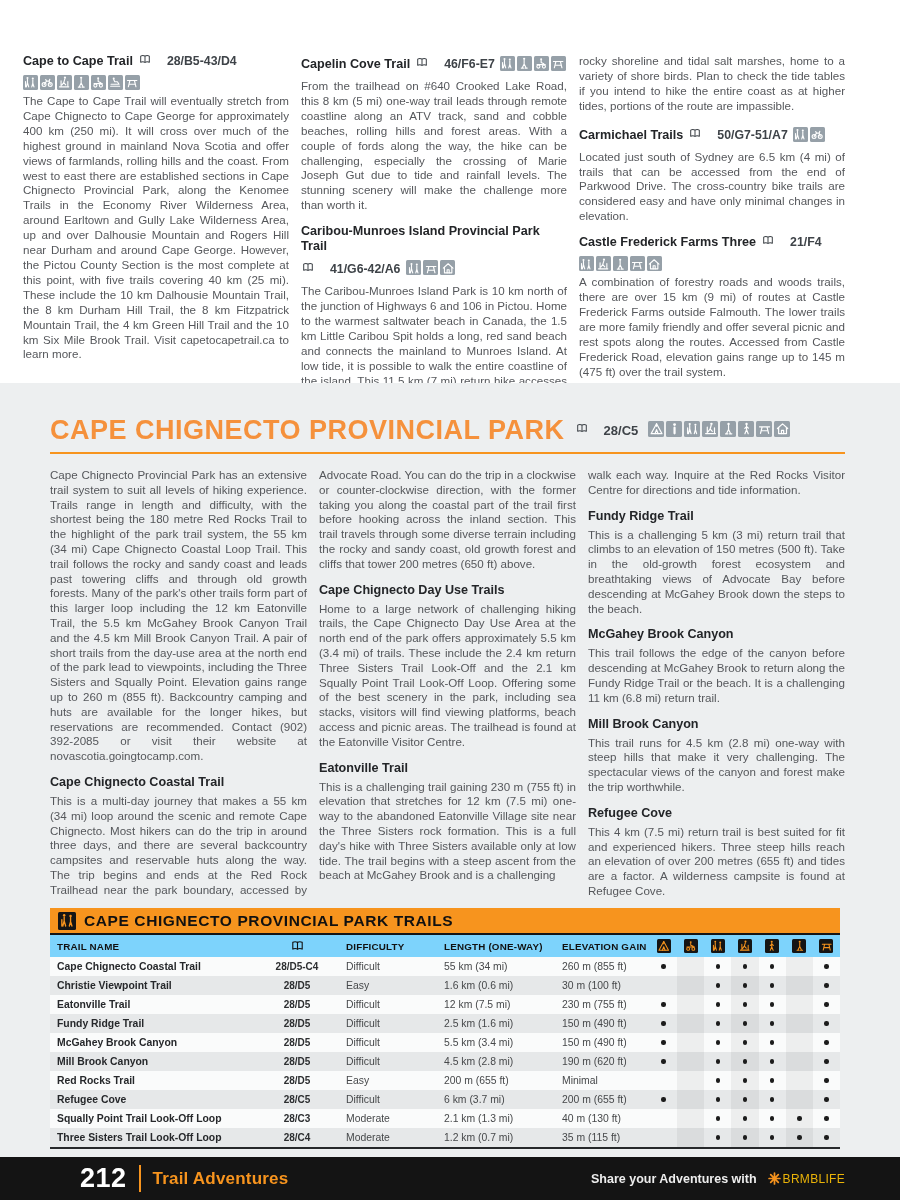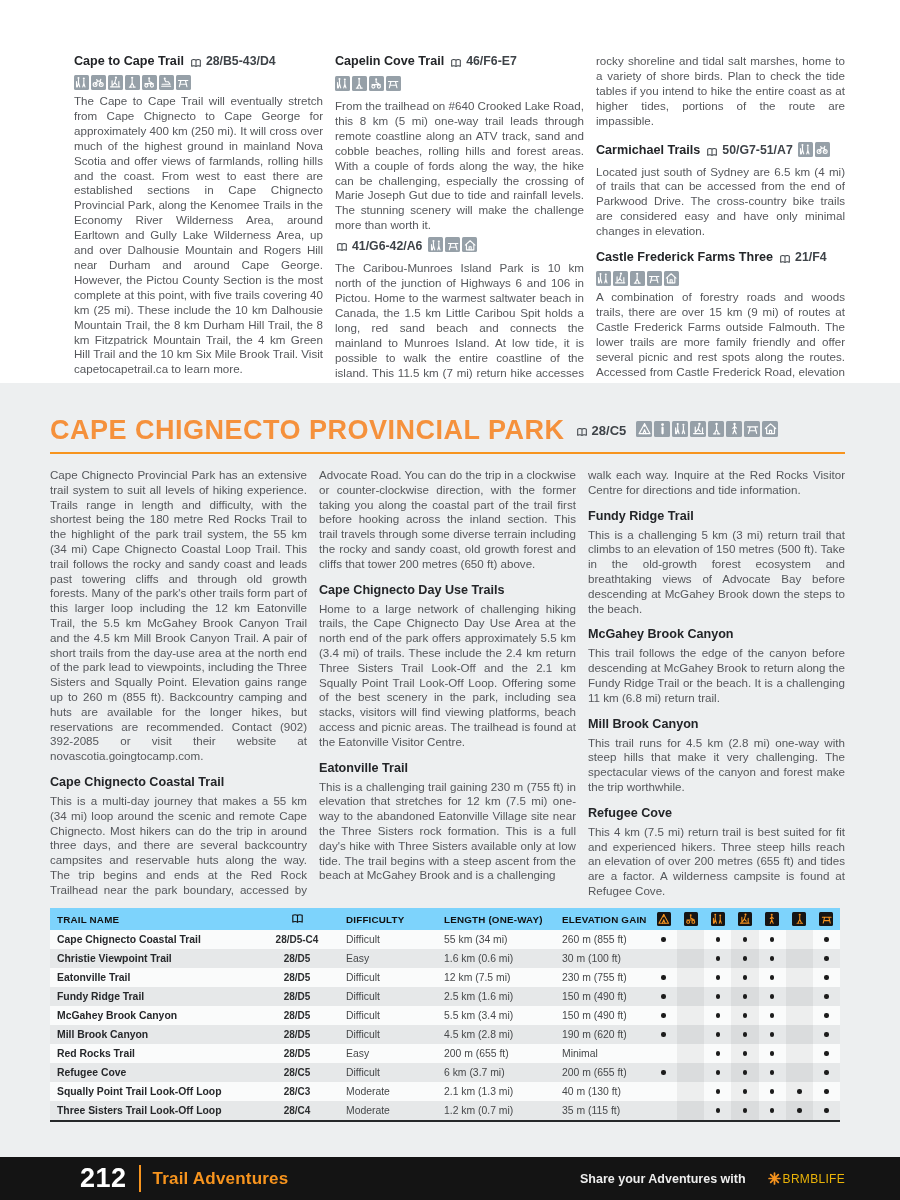--- a/index.html
+++ b/index.html
@@ -9,33 +9,33 @@
 
   
   .cols{display:grid;grid-template-columns:1fr 1fr 1fr;column-gap:12px;}
   .col{overflow:hidden;}
   .col p{margin:0 0 2px 0;font-size:11.6px;line-height:14.9px;color:#55575B;
          text-align:justify;letter-spacing:0;}
   .col h3{margin:11px 0 4px 0;font-size:12.6px;line-height:15px;color:#232528;
           font-weight:700;display:flex;align-items:center;flex-wrap:wrap;gap:5px;}
   .col h3:first-child{margin-top:0;}
   .meta{display:flex;align-items:center;gap:6px;margin:1px 0 5px 0;}
-  .mapref{display:inline-flex;align-items:flex-end;gap:3px;color:#3E4348;font-weight:700;
+  .mapref{display:inline-flex;align-items:flex-start;gap:15px;color:#3E4348;font-weight:700;
           font-size:12.3px;}
   .mapref svg{width:14px;height:11px;color:#3E4348;}
   .icons{display:inline-flex;gap:2px;margin:2px 0 4px 0;}
   .icn{display:inline-flex;align-items:center;justify-content:center;border-radius:1.5px;}
   .icn svg{width:82%;height:82%;}
   .icn.gray{width:15px;height:15px;background:#96A0A8;color:#fff;}
   .icn.hdr{width:16px;height:16px;background:#96A0A8;color:#fff;}
   .icn.tblhead{width:14px;height:14px;background:#151515;color:#F7941E;}
   .icn.tbltitle{width:18px;height:18px;background:#151515;color:#F7941E;}
 
   
-  .top-band{height:383px;box-sizing:border-box;padding:54px 55px 0 74px;overflow:hidden;}
+  .top-band{height:383px;box-sizing:border-box;padding:54px 55px 0 23px;overflow:hidden;}
 
   
   .gray-zone{height:774px;box-sizing:border-box;background:#EDEFF0;padding:32px 55px 0 50px;overflow:hidden;}
   .section-head{display:flex;align-items:center;gap:10px;}
   .section-title{font-size:27px;font-weight:800;letter-spacing:.5px;color:#F5913C;line-height:30px;}
   .section-head .mapref{font-size:13px;}
   .orange-rule{height:2px;background:#F7941E;margin:7px 0 0 0;border:0;}
   .section-cols{padding-top:14px;height:444px;box-sizing:border-box;}
   .section-cols .col p{line-height:14.8px;}
 
@@ -64,21 +64,21 @@
   .tt-headrow .cell.cc,.tt-headrow .cell.act{padding-left:0;}
   .tt-row .cell{padding-left:7px;box-sizing:border-box;}
   .tt-row .cell.map,.tt-row .cell.act{padding-left:0;}
 
   
   .footer{position:absolute;left:0;bottom:0;width:900px;height:43px;background:#141414;
           display:flex;align-items:center;box-sizing:border-box;padding:0 55px 0 80px;}
   .page-num{font-size:27px;font-weight:800;color:#fff;letter-spacing:.5px;}
   .foot-div{width:2px;height:27px;background:#F7941E;margin:0 12px;}
   .foot-section{font-size:17px;color:#F7941E;font-weight:600;letter-spacing:.2px;}
-  .foot-right{margin-left:auto;display:flex;align-items:flex-end;gap:22px;}
+  .foot-right{margin-left:auto;display:flex;align-items:flex-end;gap:11px;}
   .share-text{font-size:12.5px;color:#EDEDED;font-weight:600;}
   .brand-tag{font-size:12px;color:#eab308;font-weight:400;letter-spacing:.3px;display:flex;
              align-items:center;gap:2px;}
   .brand-tag svg{width:13px;height:13px;color:#F7941E;}
 </style>
 </head>
 <body>
 
 <div class="page">
 
@@ -201,20 +201,23 @@
               <span class="icn gray">
                 <svg viewBox="0 0 12 12">
                   <g stroke="currentColor" fill="none" stroke-width="1.1" stroke-linecap="round" stroke-linejoin="round">
                     <path d="M1.4 4.4 H10.6 M3.8 4.4 L2.3 10.5 M8.2 4.4 L9.7 10.5 M2.9 8 H9.1"></path>
                   </g>
                 </svg>
               </span>
             </span>
           </h3>
           <p>From the trailhead on #640 Crooked Lake Road, this 8 km (5 mi) one-way trail leads through remote coastline along an ATV track, sand and cobble beaches, rolling hills and forest areas. With a couple of fords along the way, the hike can be challenging, especially the crossing of Marie Joseph Gut due to tide and rainfall levels. The stunning scenery will make the challenge more than worth it.</p>
+          <h3>
+            <span>Caribou-Munroes Island Provincial Park Trail</span>
+          </h3>
           <div class="meta">
             <span class="mapref">
               <svg viewBox="0 0 12 12">
                 <g stroke="currentColor" fill="none" stroke-width="1.1" stroke-linecap="round" stroke-linejoin="round">
                   <path d="M1.3 2.3 Q3.6 1.1 6 2.3 Q8.4 1.1 10.7 2.3 V9.1 Q8.4 7.9 6 9.1 Q3.6 7.9 1.3 9.1 Z"></path>
                   <line x1="6" y1="2.3" x2="6" y2="9.1"></line>
                 </g>
               </svg>
               <span>41/G6-42/A6</span>
             </span>
@@ -457,20 +460,33 @@
           </h3>
           <p>This trail runs for 4.5 km (2.8 mi) one-way with steep hills that make it very challenging. The spectacular views of the canyon and forest make the trip worthwhile.</p>
           <h3>
             <span>Refugee Cove</span>
           </h3>
           <p>This 4 km (7.5 mi) return trail is best suited for fit and experienced hikers. Three steep hills reach an elevation of over 200 metres (655 ft) and tides are a factor. A wilderness campsite is found at Refugee Cove.</p>
         </div>
     </div>
 
     <div class="trail-table">
+      <div class="tt-titlebar">
+        <span class="icn tbltitle" id="tt-title-icon">
+            <svg viewBox="0 0 12 12">
+              <circle cx="3.4" cy="1.9" r="1" fill="currentColor"></circle>
+              <circle cx="8.6" cy="2.5" r="1" fill="currentColor"></circle>
+              <g stroke="currentColor" fill="none" stroke-width="1.1" stroke-linecap="round" stroke-linejoin="round">
+                <path d="M3.4 3.1 V6.4 L2.3 10.6 M3.4 6.4 L4.6 10.6 M1.5 5.4 V10.6"></path>
+                <path d="M8.6 3.7 V7 L7.6 10.6 M8.6 7 L9.7 10.6"></path>
+              </g>
+            </svg>
+          </span>
+        <span class="tt-title">CAPE CHIGNECTO PROVINCIAL PARK TRAILS</span>
+      </div>
       <div class="tt-grid tt-headrow" id="tt-headrow">
           <div class="cell">TRAIL NAME</div>
           <div class="cell cc">
             <svg class="book" viewBox="0 0 12 12">
               <g stroke="currentColor" fill="none" stroke-width="1.1" stroke-linecap="round" stroke-linejoin="round">
                 <path d="M1.3 2.3 Q3.6 1.1 6 2.3 Q8.4 1.1 10.7 2.3 V9.1 Q8.4 7.9 6 9.1 Q3.6 7.9 1.3 9.1 Z"></path>
                 <line x1="6" y1="2.3" x2="6" y2="9.1"></line>
               </g>
             </svg>
           </div>

